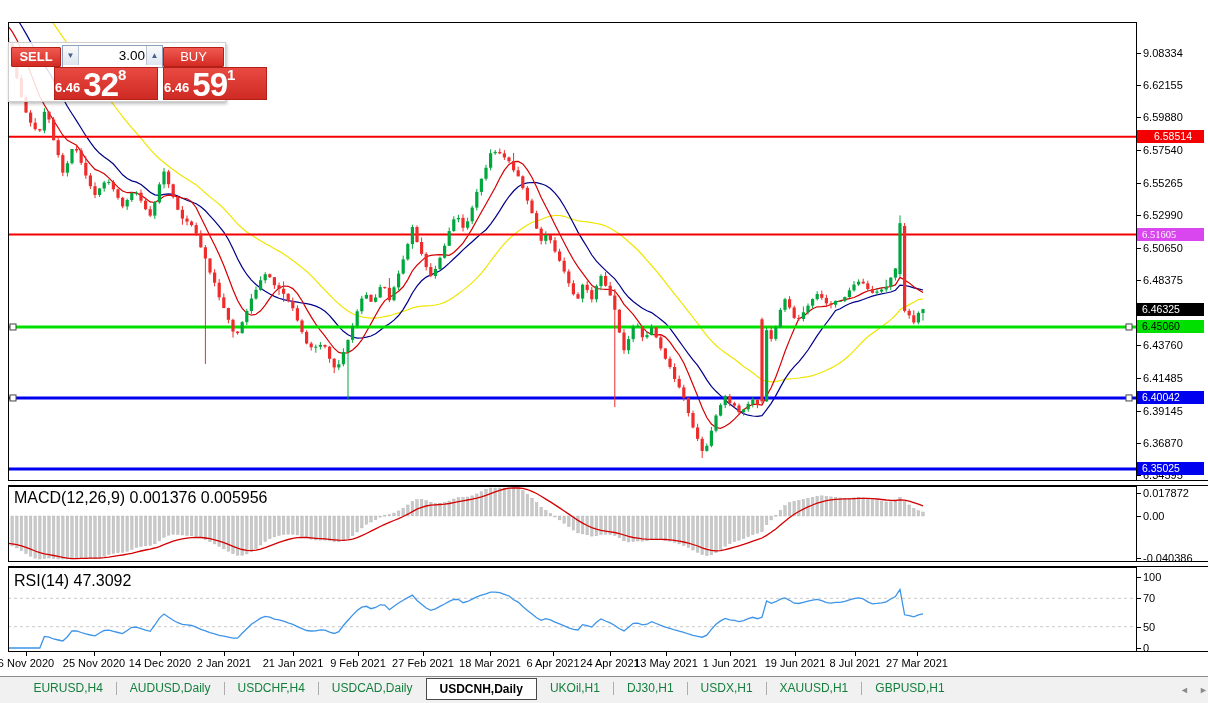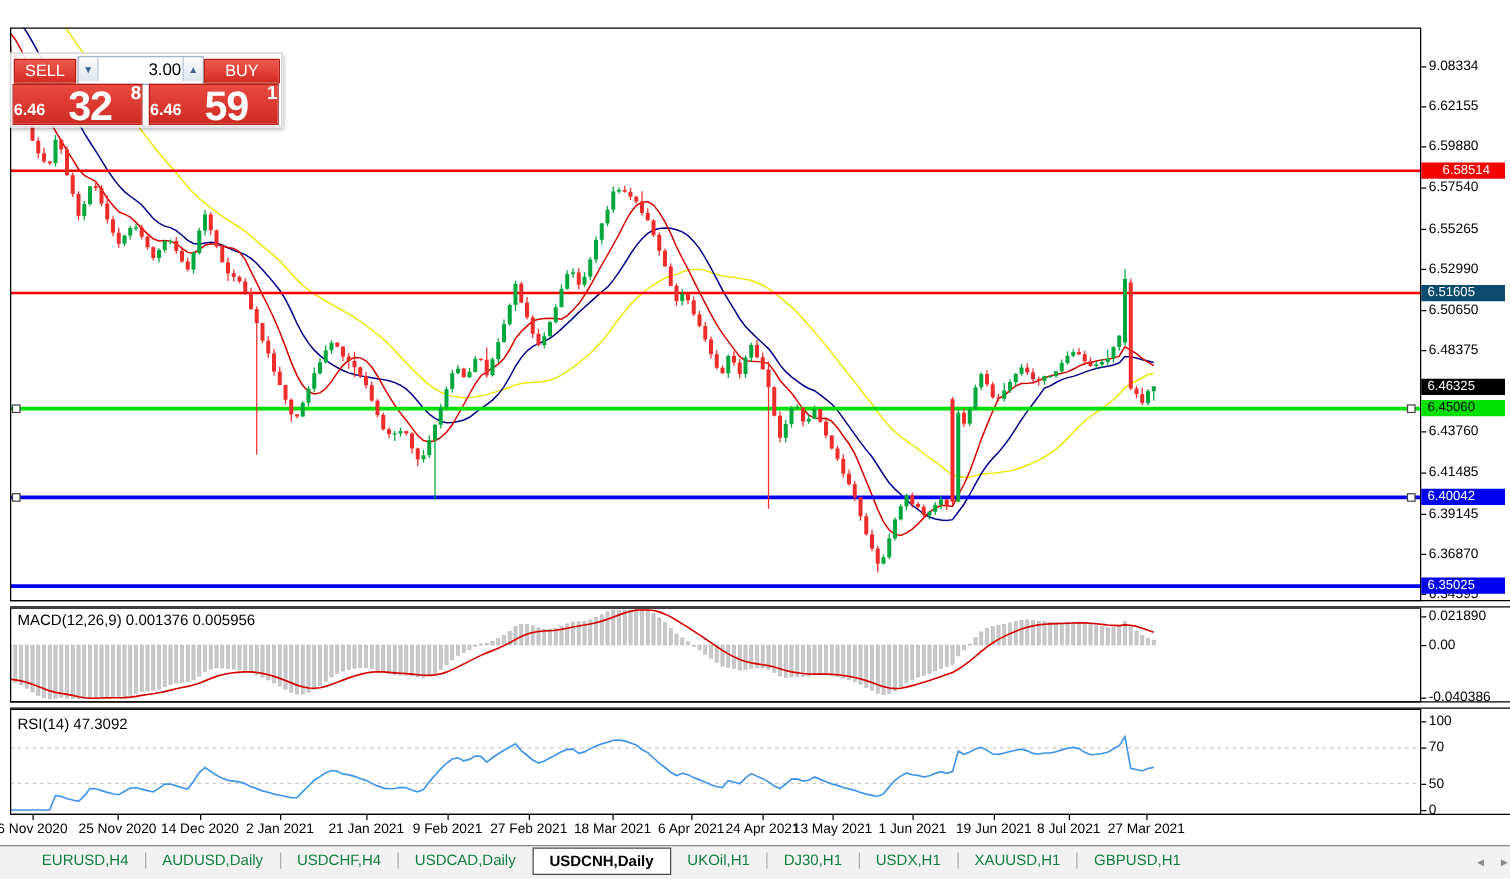--- a/index.html
+++ b/index.html
@@ -16,41 +16,41 @@
   
   #title-row{position:absolute;left:9px;top:24px;font-size:12px;color:#000;white-space:nowrap;}
   #title-marker{font-size:8px;vertical-align:2px;margin-right:4px;}
   #chart-title{font-weight:bold;}
   #chart-ohlc{margin-left:8px;}
   
   #trade-panel{position:absolute;left:8px;top:42px;width:216px;height:58px;background:rgba(255,255,255,.85);
     border:1px solid #cfcfcf;box-shadow:1px 2px 3px rgba(0,0,0,.25);}
   .tp-btn{position:absolute;top:4px;height:18px;line-height:18px;text-align:center;color:#fff;font-size:13px;
     background:linear-gradient(#ef5a50,#d42a24);border:1px solid #b22018;border-radius:1px;cursor:pointer;}
-  #sell-btn{left:2px;width:48px;}
+  #sell-btn{left:2px;width:48px;font-weight:bold;}
   #buy-btn{left:154px;width:59px;}
   #vol-box{position:absolute;left:53px;top:2px;width:99px;height:21px;border:1px solid #8ba0bd;background:#fff;}
   .vol-spin{position:absolute;top:0;width:15px;height:19px;background:linear-gradient(#fafafa,#dfe5ee);
     border:0;font-size:8px;color:#41618e;text-align:center;line-height:19px;cursor:pointer;}
   #vol-down{left:0;border-right:1px solid #b9c4d5;}
   #vol-up{right:0;border-left:1px solid #b9c4d5;}
   #vol-input{position:absolute;left:16px;top:0;width:66px;height:19px;border:0;outline:none;font-size:13.5px;
     text-align:right;padding:0 1px 0 0;font-family:"Liberation Sans",sans-serif;color:#000;}
   .bigbox{position:absolute;top:24px;width:104px;height:33px;background:linear-gradient(#e84a42,#cf2a24);
-    border:1px solid #b22018;color:#fff;display:flex;align-items:flex-end;justify-content:space-between;padding-bottom:1px;box-sizing:border-box;}
+    border:1px solid #b22018;color:#fff;display:flex;align-items:flex-end;justify-content:flex-start;padding-bottom:1px;box-sizing:border-box;margin-left:44px;}
   #bid-box{left:1px;} #ask-box{left:110px;}
   .bb-small{font-size:13px;font-weight:bold;margin-right:3px;line-height:20px;}
   .bb-big{font-size:33px;font-weight:bold;line-height:26px;letter-spacing:-1px;}
   .bb-sup{font-size:15px;font-weight:bold;line-height:10px;align-self:flex-start;margin-top:2px;}
   
   .ytick{position:absolute;left:1143px;font-size:11px;color:#000;height:12px;line-height:12px;}
   .ytick-dash{position:absolute;left:1137px;width:4px;height:1px;background:#000;}
   .plabel{position:absolute;left:1137px;width:67px;height:13px;line-height:13px;font-size:10.5px;padding-left:5px;box-sizing:border-box;}
   
-  .ind-label{position:absolute;left:14px;font-size:12px;color:#000;}
+  .ind-label{position:absolute;left:14px;font-size:16px;color:#000;}
   
   .dlabel{position:absolute;top:657px;font-size:11px;color:#000;transform:translateX(-50%);white-space:nowrap;}
   .dtick{position:absolute;top:652px;width:1px;height:4px;background:#000;}
   
   #tabbar{position:absolute;left:0;top:676px;width:1208px;height:27px;background:#f1f1f1;border-top:1px solid #8c8c8c;}
   .tab{display:inline-block;height:19px;line-height:19px;margin-top:2px;padding:0 13px;font-size:12px;color:#15803d;cursor:pointer;vertical-align:top;}
   .tab.active{background:#fff;border:1px solid #4a4a4a;color:#000;font-weight:bold;margin-top:1px;height:20px;line-height:20px;}
   .tab-sep{display:inline-block;width:1px;height:13px;background:#adadad;margin:5px 0 0 0;vertical-align:top;}
   .tab-arrow{position:absolute;top:8px;font-size:9px;color:#8a8a8a;cursor:pointer;}
   #tab-arrow-left{left:1180px;} #tab-arrow-right{left:1199px;}
@@ -754,35 +754,35 @@
       <div class="ytick" style="top: 339.366px;">6.43760</div>
       <div class="ytick-dash" style="top: 377.545px;"></div>
       <div class="ytick" style="top: 371.545px;">6.41485</div>
       <div class="ytick-dash" style="top: 410.643px;"></div>
       <div class="ytick" style="top: 404.643px;">6.39145</div>
       <div class="ytick-dash" style="top: 442.821px;"></div>
       <div class="ytick" style="top: 436.821px;">6.36870</div>
       <div class="ytick-dash" style="top: 475px;"></div>
       <div class="ytick" style="top: 469px;">6.34595</div>
       <div class="ytick-dash" style="top: 493px;"></div>
-      <div class="ytick" style="top: 487px;">0.021890</div>
+      <div class="ytick" style="top: 487px;">0.017872</div>
       <div class="ytick-dash" style="top: 516px;"></div>
       <div class="ytick" style="top: 510px;">0.00</div>
       <div class="ytick-dash" style="top: 558px;"></div>
       <div class="ytick" style="top: 552px;">-0.040386</div>
       <div class="ytick-dash" style="top: 577px;"></div>
       <div class="ytick" style="top: 571px;">100</div>
       <div class="ytick-dash" style="top: 598px;"></div>
       <div class="ytick" style="top: 592px;">70</div>
       <div class="ytick-dash" style="top: 627px;"></div>
       <div class="ytick" style="top: 621px;">50</div>
       <div class="ytick-dash" style="top: 648px;"></div>
       <div class="ytick" style="top: 642px;">0</div>
       <div class="plabel" style="top: 130.179px; background: rgb(244, 0, 0); color: rgb(255, 255, 255); text-align: center;">6.58514</div>
-      <div class="plabel" style="top: 227.903px; background: #0c4a6e; color: rgb(255, 255, 255);">6.51605</div>
+      <div class="plabel" style="top: 227.903px; background: #d946ef; color: rgb(255, 255, 255); font-family: Liberation Serif, serif;">6.51605</div>
       <div class="plabel" style="top: 320.478px; background: rgb(0, 224, 0); color: rgb(0, 0, 0);">6.45060</div>
       <div class="plabel" style="top: 391.455px; background: rgb(0, 0, 240); color: rgb(255, 255, 255);">6.40042</div>
       <div class="plabel" style="top: 462.418px; background: rgb(0, 0, 240); color: rgb(255, 255, 255);">6.35025</div>
       <div class="plabel" style="top: 302.585px; background: rgb(0, 0, 0); color: rgb(255, 255, 255);">6.46325</div>
     </div>
   <div id="date-overlays">
       <div class="dtick" style="left: 26px;"></div>
       <div class="dlabel" style="left: 26px;">6 Nov 2020</div>
       <div class="dtick" style="left: 94px;"></div>
       <div class="dlabel" style="left: 94px;">25 Nov 2020</div>

